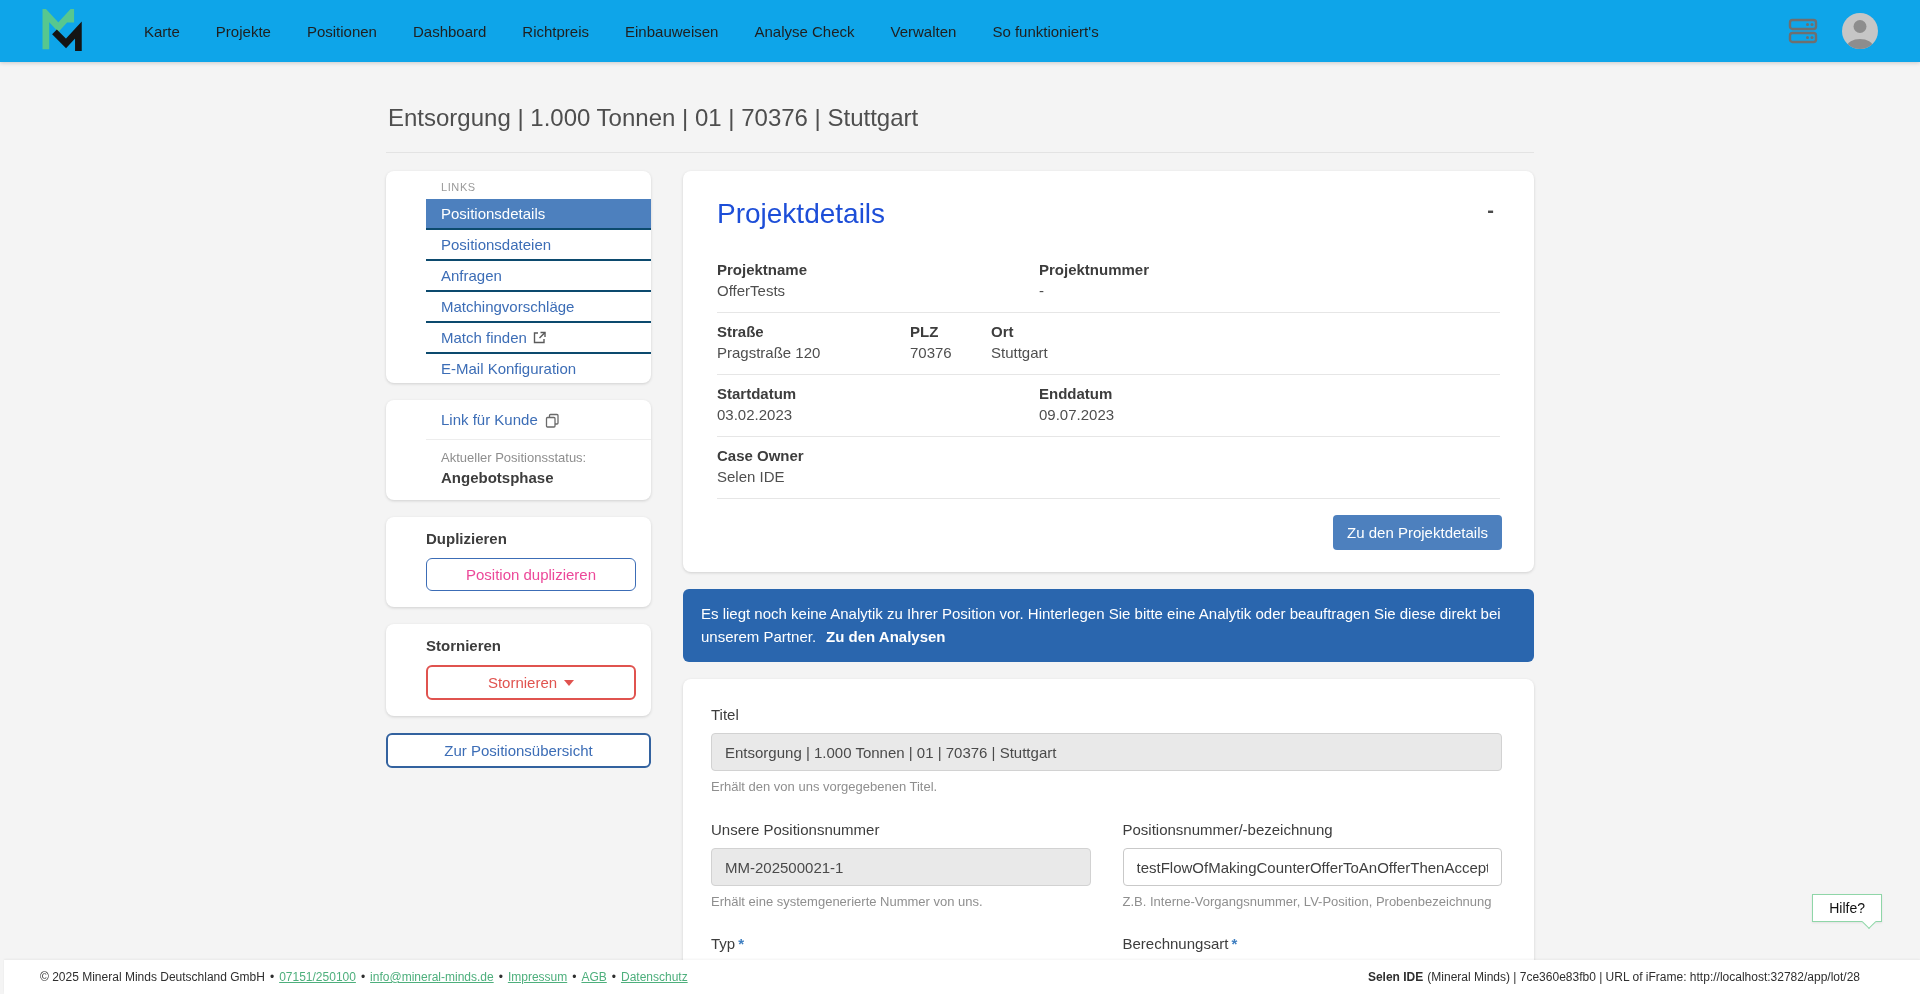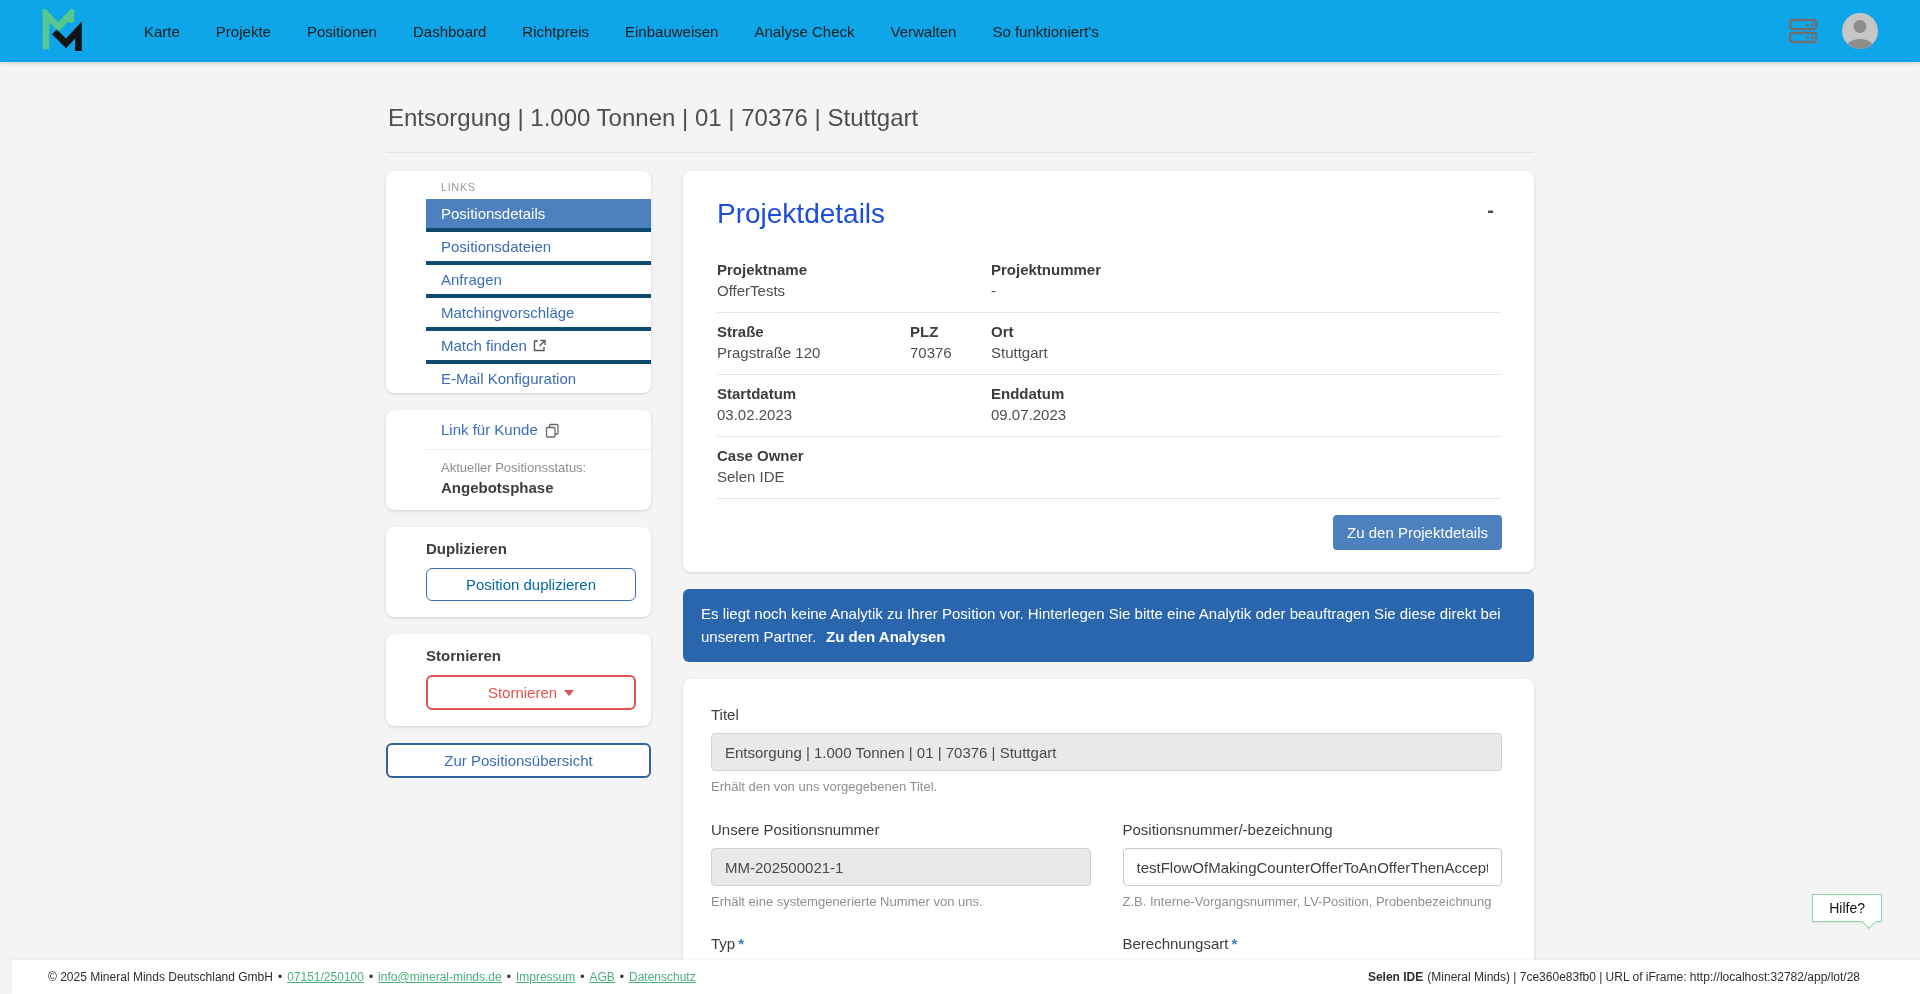--- a/index.html
+++ b/index.html
@@ -39,54 +39,54 @@
   .right-col { flex:1; min-width:0; }
 
   .card { background:#fff; border-radius:8px; box-shadow:0 1px 3px rgba(0,0,0,.15); overflow:hidden; }
   .left-col .card { margin-bottom:17px;padding-left:40px; }
 
   
   .links-header { font-size:11px; letter-spacing:.6px; color:#9a9a9a; padding:10px 15px 6px; }
   .links-list { list-style:none; }
   .links-list li {
     font-size:15px; color:#3c6db6; padding:6px 15px; cursor:pointer;
-    border-top:4px solid #0c4a6e; display:flex; align-items:center; gap:6px;
+    border-top:2px solid #0c4a6e; display:flex; align-items:center; gap:6px;
   }
   .links-list li:first-child { border-top:none; }
   .links-list li.active { background:#4d80be; color:#fff; }
 
   .cust-link-row { padding:11px 15px; font-size:15px; color:#3c6db6; cursor:pointer;
     display:flex; align-items:flex-end; gap:7px; border-bottom:1px solid #ededed; }
   .status-block { padding:10px 15px 14px; }
   .status-label { font-size:13px; color:#8e8e8e; }
   .status-value { font-size:15px; font-weight:700; color:#3d3d3d; margin-top:4px; }
 
   .action-card { padding:13px 15px 16px; }
   .action-header { font-size:15px; font-weight:700; color:#3d3d3d; margin-bottom:11px; }
   .btn { display:flex; align-items:center; justify-content:center; width:100%;
     background:#fff; border-radius:6px; font-size:15px; cursor:pointer;
     font-family:"Liberation Sans", sans-serif; padding:7px 10px; }
-  .btn-outline-blue { border:1.5px solid #3c6db6; color:#0369a1; }
+  .btn-outline-blue { border:1.5px solid #3c6db6; color:#ec4899; }
   .btn-outline-blue-thick { border:2px solid #33629f; color:#3c6db6; }
   .btn-outline-red { border:2px solid #e0534f; color:#e0534f; gap:7px; }
   .caret-red { width:0; height:0; border-left:5px solid transparent;
     border-right:5px solid transparent; border-top:6px solid #e0534f; }
 
   
   .pc-header { display:flex; align-items:flex-start; justify-content:space-between;
     padding:27px 34px 21px; }
   .pc-title { font-size:28px; font-weight:400; color:#1d4ed8; }
   .pc-collapse { font-size:20px; font-weight:700; color:#4a4a4a; cursor:pointer; line-height:1;
     padding:2px 6px; }
   .ptable { margin:0 34px; }
   .prow { display:grid; grid-template-columns:193px 81px 1fr;
     padding:10px 0 13px; border-bottom:1px solid #e6e6e6; }
   .span2 { grid-column:1 / 3; }
   .span3 { grid-column:1 / 4; }
-  .col3 { grid-column:3; }
+  .col3 { grid-column:3;margin-left:48px; }
   .plabel { font-size:15px; font-weight:700; color:#3d3d3d; }
   .pvalue { font-size:15px; color:#4f4f4f; margin-top:4px; }
   .pc-footer { padding:16px 32px 22px; display:flex; justify-content:flex-end; }
   .btn-filled { background:#4d80be; color:#fff; border:none; border-radius:4px;
     padding:9px 14px; font-size:15px; cursor:pointer; font-family:"Liberation Sans", sans-serif; }
 
   
   .alert {
     margin-top:17px; background:#2a66ae; border-radius:6px;
     padding:14px 18px; color:#fff; font-size:15px; line-height:1.5;
@@ -108,21 +108,21 @@
   .select {
     height:38px; border:1px solid #c9c9c9; border-radius:4px; background:#fff;
     display:flex; align-items:center; justify-content:space-between;
     padding:0 13px; font-size:15px; color:#3f3f3f; cursor:pointer;
   }
   .caret-gray { width:0; height:0; border-left:4px solid transparent;
     border-right:4px solid transparent; border-top:5px solid #909090; }
 
   
   .footer {
-    position:fixed; left:12px; right:0; bottom:0; height:34px; background:#fff;
+    position:fixed; left:4px; right:0; bottom:0; height:34px; background:#fff;
     display:flex; align-items:center; justify-content:space-between;
     padding:0 60px 0 36px; font-size:12px; color:#2e2e2e; z-index:60;
     box-shadow:0 -1px 2px rgba(0,0,0,.05);
   }
   .footer-left { display:flex; align-items:center; gap:5px; }
   .footer a { color:#4daf7c; text-decoration:underline; cursor:pointer; }
   .sep { color:#2e2e2e; }
   .footer-right b { font-weight:700; }
   .footer-right span { margin-left:4px; }
 

